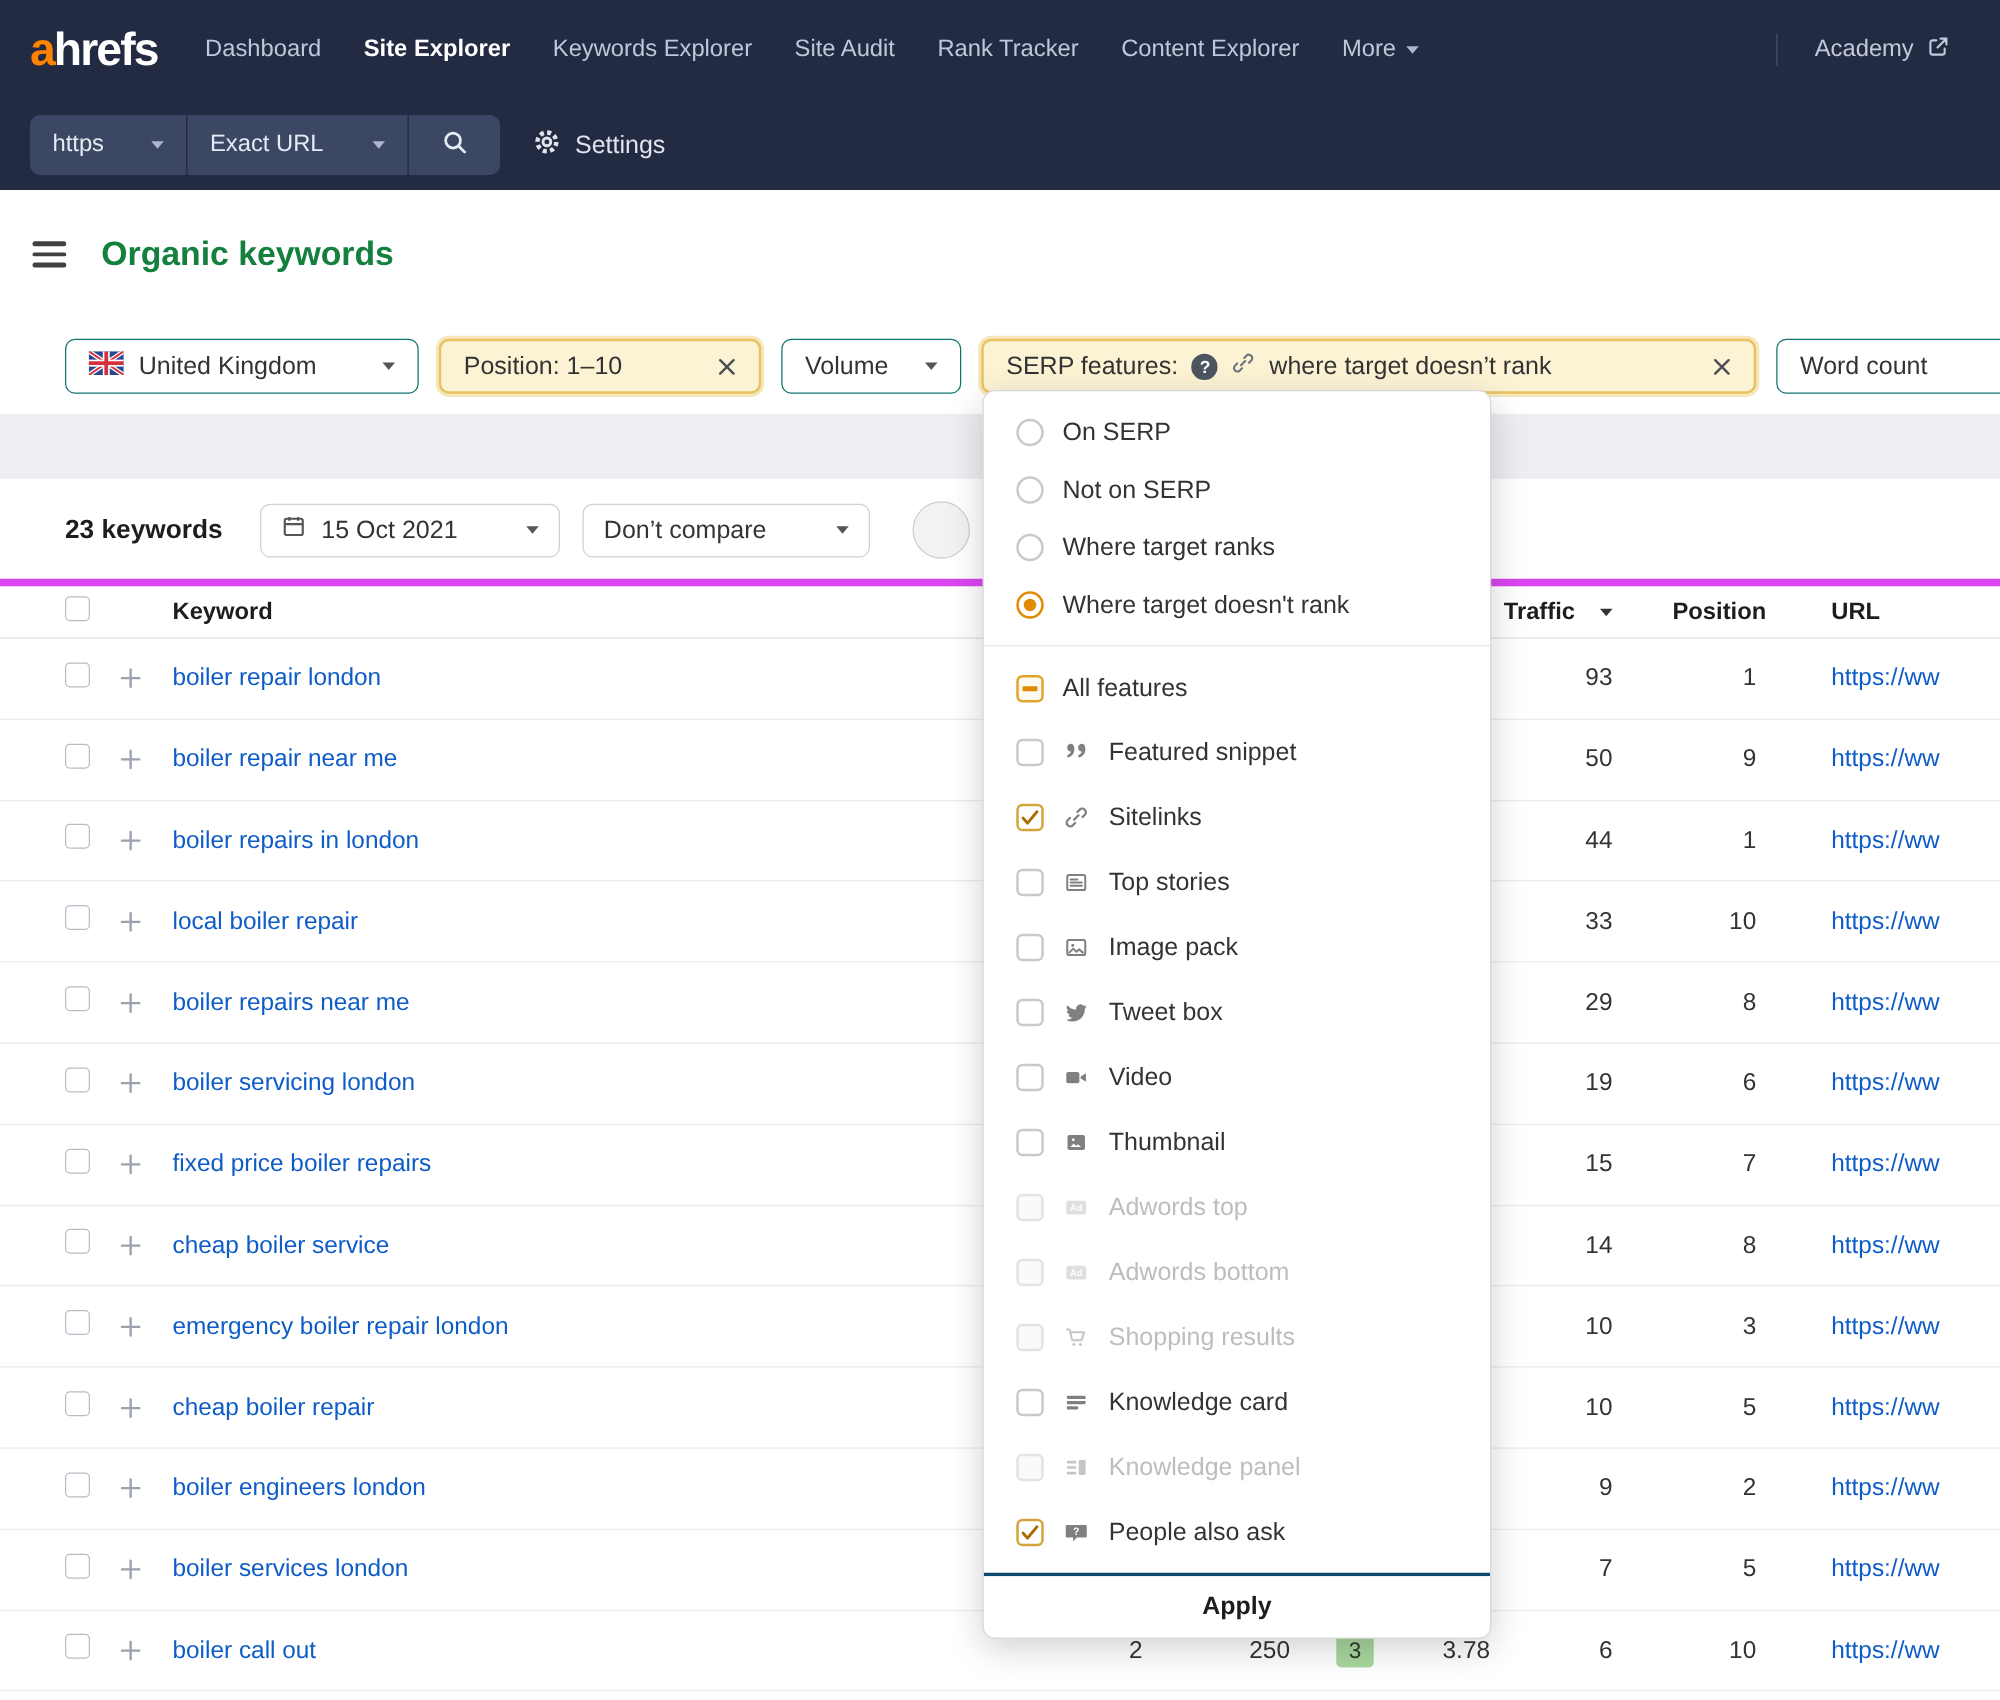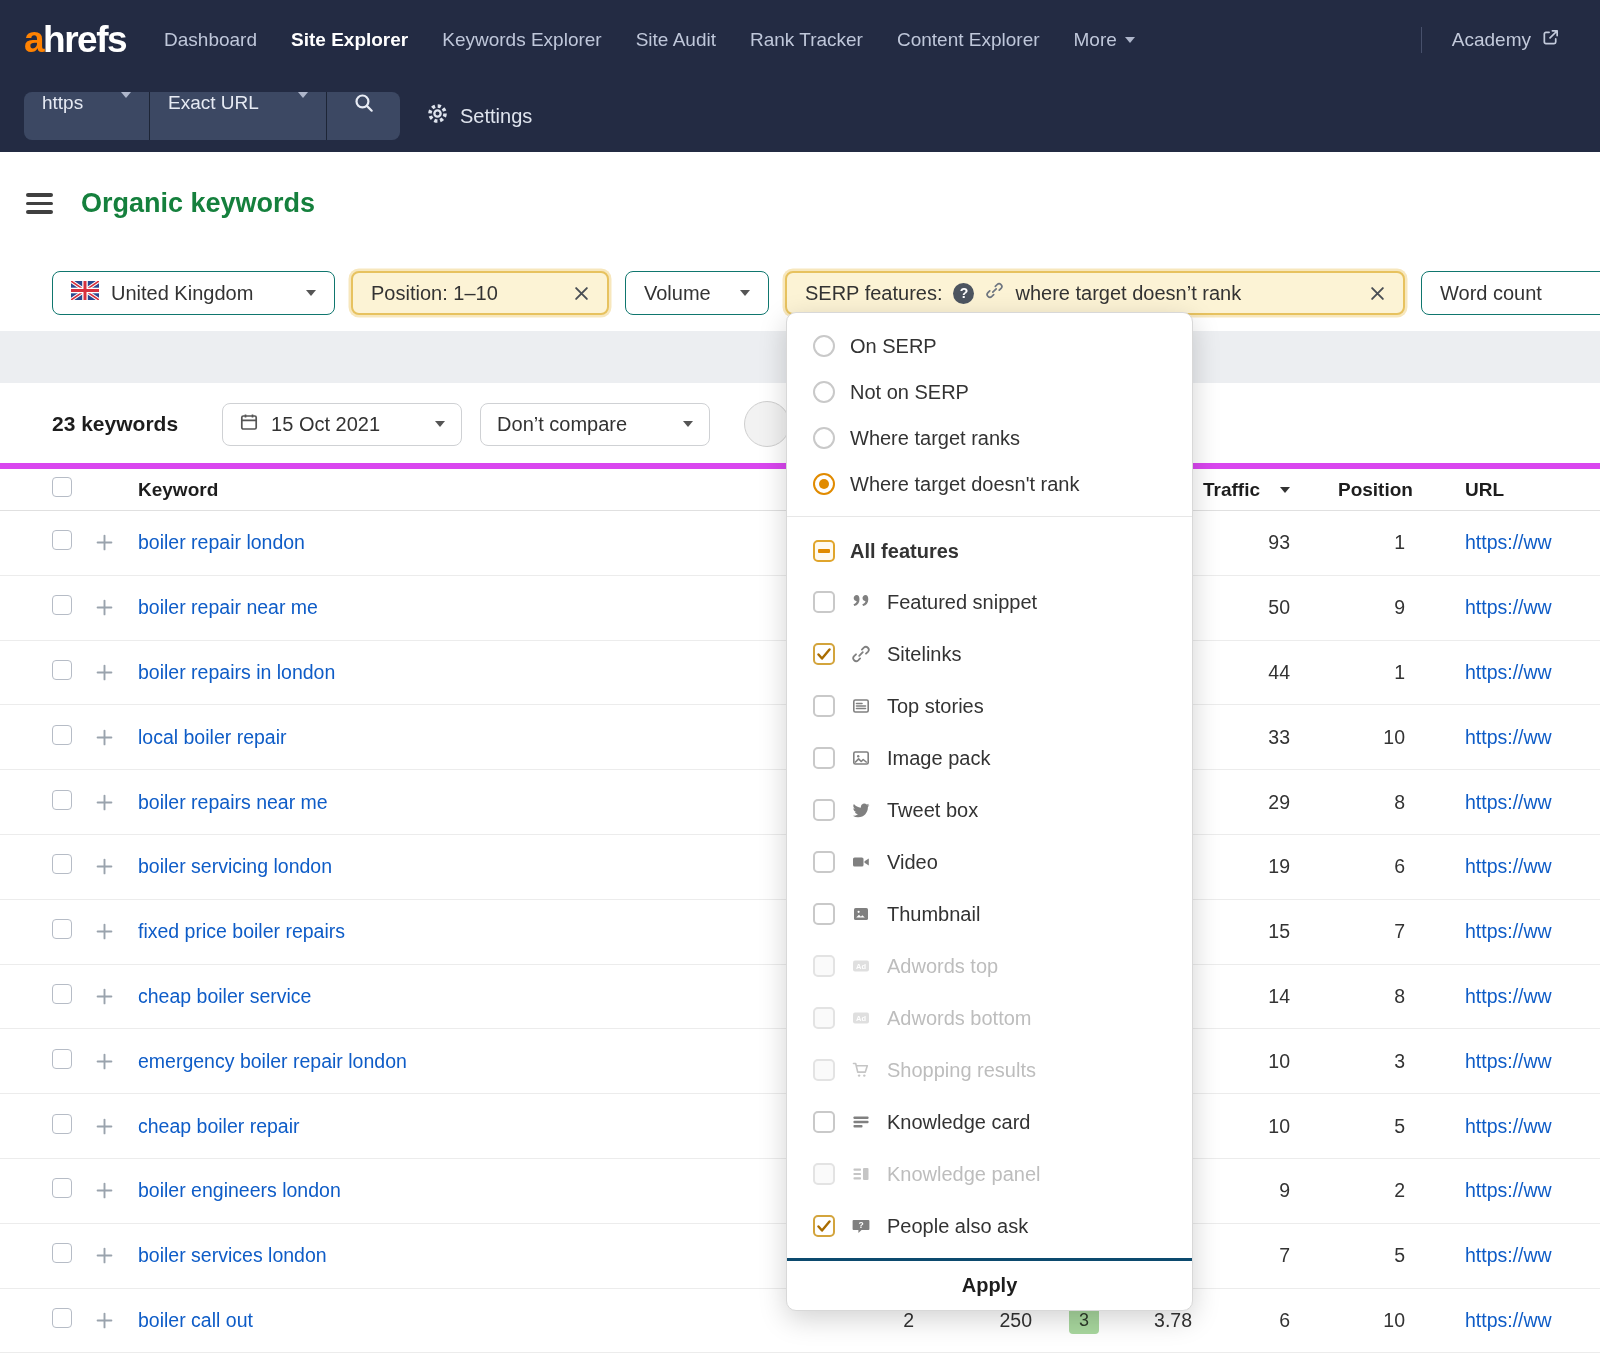--- a/index.html
+++ b/index.html
@@ -14,21 +14,21 @@
   .nav-item { color:#bfc7da; font-size:19px; cursor:pointer; display:flex; align-items:center; gap:8px; white-space:nowrap; }
   .nav-item.active { color:#fff; font-weight:bold; }
   .caret { width:0; height:0; border-left:5.5px solid transparent; border-right:5.5px solid transparent; border-top:6.5px solid #555; display:inline-block; }
   .caret-light { border-top-color:#aeb6cb; }
   .nav-divider { width:1px; height:26px; background:#47506b; margin-left:auto; }
   .academy { display:flex; align-items:center; gap:10px; color:#c3cadb; font-size:19px; margin-left:30px; cursor:pointer; }
 
   
   .searchrow { height:72px; background:#232b43; display:flex; align-items:center; padding:0 24px; }
   .url-group { display:flex; align-items:stretch; height:48px; border-radius:8px; overflow:hidden; }
-  .seg { background:#3c4863; display:flex; }
+  .seg { background:#3c4863; display:flex; align-items:center; }
   .proto { width:126px; padding:0 18px; gap:12px; color:#e6eaf3; font-size:19px; justify-content:space-between; border-right:1px solid #1d2536; cursor:pointer; }
   .url-box { width:918px; padding:0 16px; border-right:1px solid #1d2536; }
   .url-box input { flex:1; background:transparent; border:none; outline:none; color:#f2f4f9; font-size:19px; font-family:"Liberation Sans", sans-serif; }
   .clear-x { margin-left:12px; cursor:pointer; display:flex; align-items:center; }
   .mode { width:177px; padding:0 18px; gap:12px; color:#e6eaf3; font-size:19px; justify-content:space-between; border-right:1px solid #1d2536; cursor:pointer; }
   .search-btn { width:73px; justify-content:center; cursor:pointer; }
   .settings { display:flex; align-items:center; gap:11px; margin-left:26px; color:#dfe4ee; font-size:20px; cursor:pointer; }
 
   
   .main { position:absolute; top:152px; left:0; right:0; bottom:0; background:#fff; }
@@ -47,21 +47,21 @@
   .pill-serp { width:620px; gap:11px; }
   .pill-wordcount { width:220px; }
   .qbadge { width:21px; height:21px; border-radius:50%; background:#4d5560; color:#fff; font-size:14px; font-weight:bold; display:flex; align-items:center; justify-content:center; flex:0 0 auto; }
   .ml-auto { margin-left:auto; }
   .close-x { display:flex; align-items:center; cursor:pointer; }
 
   .strip { height:52px; background:#eceef1; margin-top:16px; }
 
   
   .toolbar { display:flex; align-items:center; gap:18px; padding:18px 0 16px 52px; }
-  .kw-count { font-size:21px; font-weight:bold; color:#1d1d1d; margin-right:26px; }
+  .kw-count { font-size:21px; font-weight:bold; color:#1d1d1d; margin-right:12px; }
   .tb-pill { height:43px; display:inline-flex; align-items:center; padding:0 16px; border:1px solid #cfd1d4; border-radius:8px; font-size:20px; background:#fff; cursor:pointer; }
   .tb-date { width:240px; justify-content:space-between; }
   .tb-date .left { display:flex; align-items:center; gap:12px; }
   .tb-compare { width:230px; justify-content:space-between; }
   .toggle-knob { width:46px; height:46px; border-radius:50%; background:#f2f2f2; border:1px solid #cfcfcf; margin-left:16px; flex:0 0 auto; }
 
   
   .thead, .trow { display:grid; grid-template-columns:44px 42px auto 110px 110px 72px 110px 108px 112px 150px; align-items:center; padding-left:52px; }
   .thead { height:48px; border-top:6px solid #d946ef; border-bottom:1px solid #e0e0e0; font-weight:bold; font-size:19px; color:#1d1d1d; }
   .trow { height:64.8px; border-bottom:1px solid #ececec; font-size:19.5px; }
@@ -83,21 +83,21 @@
   .caret-sort { border-top-color:#333; }
 
   
   .serp-dropdown { position:absolute; left:786px; top:312px; width:407px; background:#fff; border:1px solid #d8d8d8; border-radius:10px; box-shadow:0 8px 28px rgba(0,0,0,.18); z-index:40; padding-top:10px; }
   .dd-radio-row { height:46px; display:flex; align-items:center; gap:15px; padding:0 26px; font-size:20px; color:#333; cursor:pointer; }
   .radio { width:22px; height:22px; border-radius:50%; border:2px solid #c9c9c9; position:relative; flex:0 0 auto; background:#fff; }
   .radio.selected { border-color:#e18b00; }
   .radio.selected::after { content:''; position:absolute; inset:4px; background:#e18b00; border-radius:50%; }
   .dd-divider { height:1px; background:#e7e7e7; margin:9px 0; }
   .dd-feature-row { height:52px; display:flex; align-items:center; gap:15px; padding:0 26px; font-size:20px; color:#333; cursor:pointer; }
-  .dd-feature-row.head { font-weight:bold; height:50px; }
+  .dd-feature-row.head { font-weight:normal; height:50px; }
   .checkbox { width:22px; height:22px; border-radius:5px; border:2px solid #c9c9c9; background:#fff; flex:0 0 auto; display:flex; align-items:center; justify-content:center; cursor:pointer; }
   .checkbox.checked { border-color:#d3a43c; }
   .checkbox.indeterminate { border-color:#e0a52c; background:#fffaf0; }
   .checkbox.indeterminate::after { content:''; width:12px; height:3.5px; background:#e08a00; border-radius:1px; }
   .checkbox.disabled { border-color:#e3e3e3; background:#fafafa; cursor:default; }
   .dd-feature-row.disabled { color:#bdbdbd; cursor:default; }
   .dd-feature-row.disabled .ficon { opacity:.45; }
   .ficon { width:22px; display:flex; justify-content:center; flex:0 0 auto; }
   .dd-apply { border-top:3px solid #0c4a6e; height:52px; margin-top:6px; display:flex; align-items:center; justify-content:center; font-size:20px; font-weight:bold; color:#1d1d1d; cursor:pointer; border-radius:0 0 10px 10px; }
 </style>

